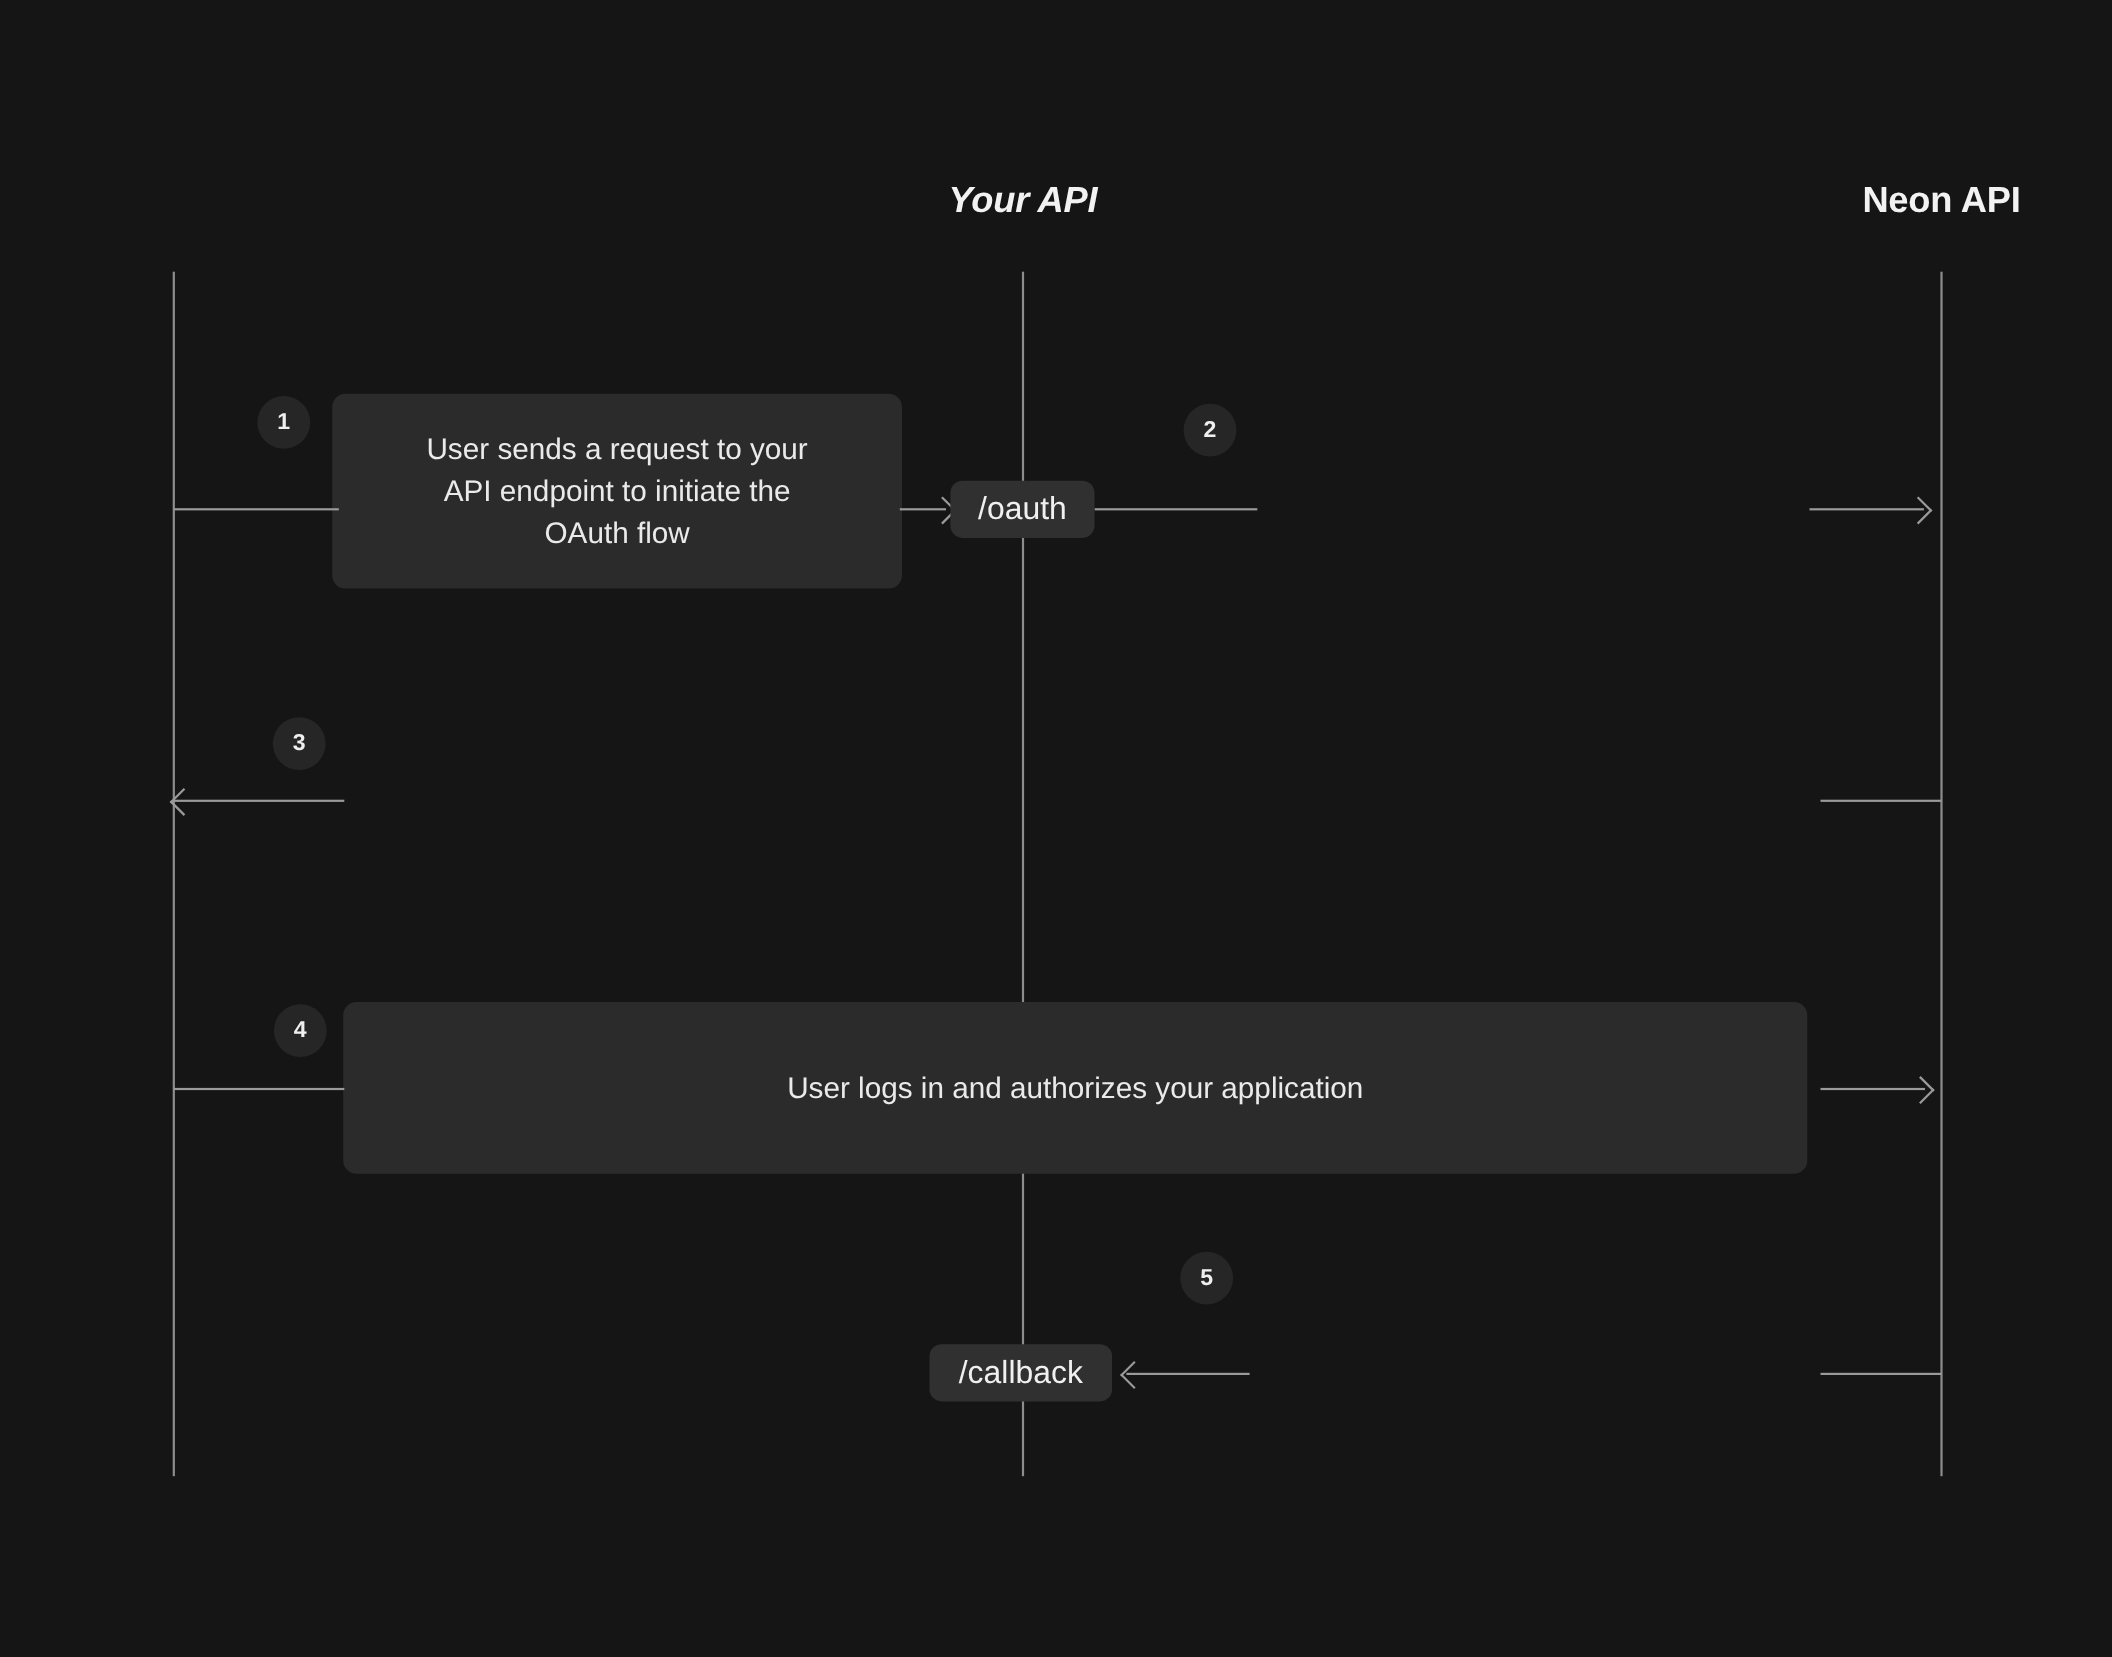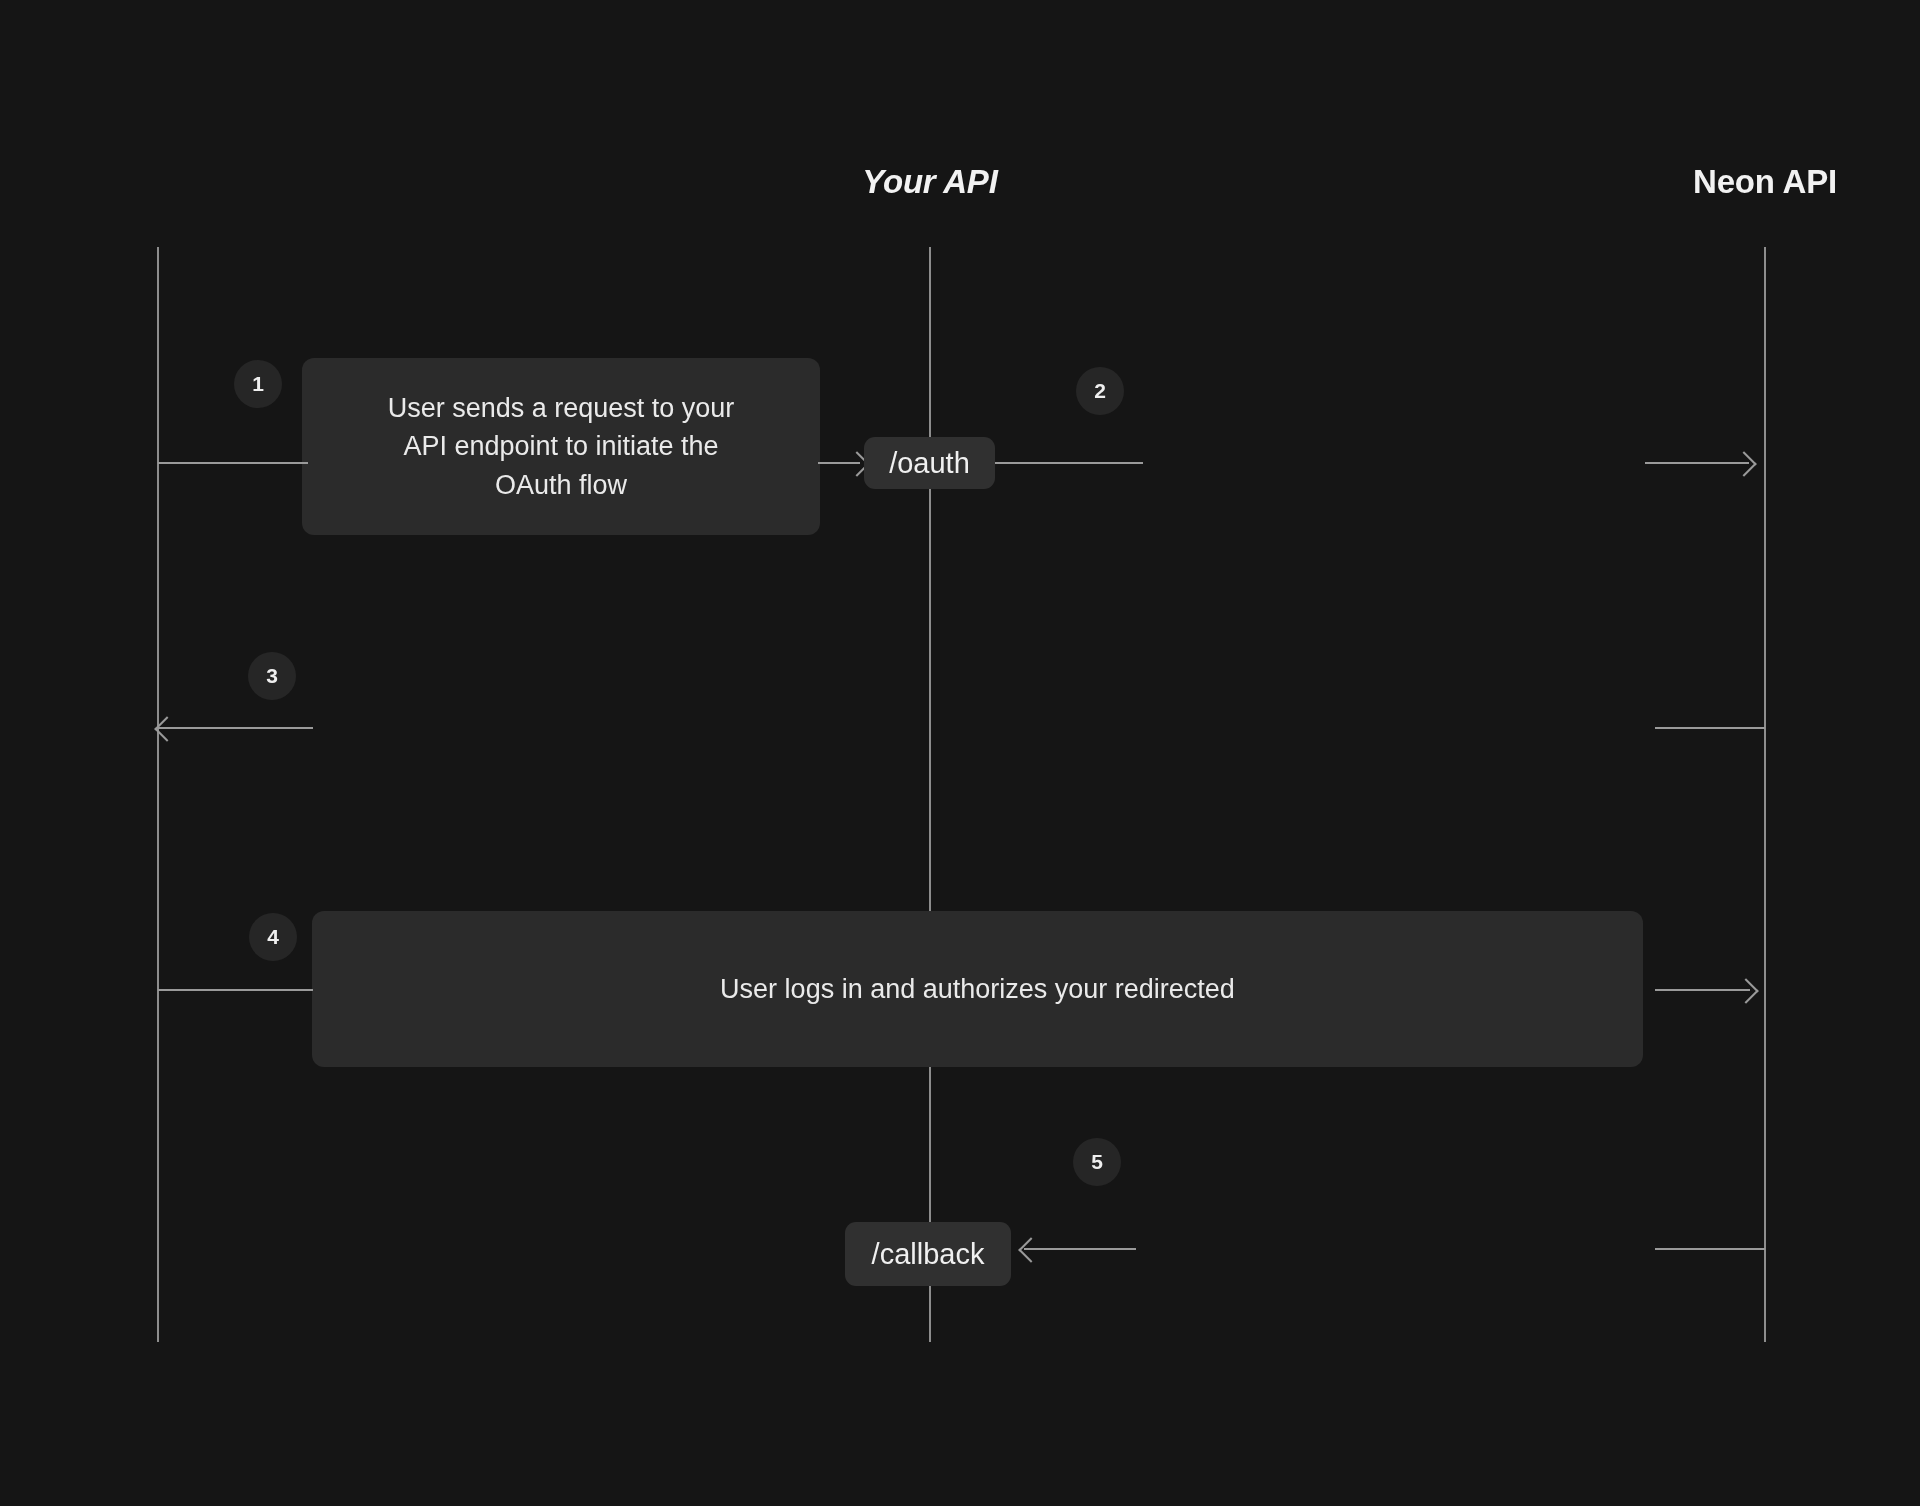--- a/index.html
+++ b/index.html
@@ -141,26 +141,26 @@
   <div class="arrow-head right" style="left:1735px; top:455px;"></div>
 
   <div class="arrow-head left" style="left:158px; top:720px;"></div>
   <div class="conn" style="left:158px; top:727px; width:155px;"></div>
   <div class="badge" style="left:248px; top:652px;">3</div>
   <div class="conn" style="left:1655px; top:727px; width:110px;"></div>
 
   <div class="conn" style="left:158px; top:989px; width:155px;"></div>
   <div class="badge" style="left:249px; top:913px;">4</div>
   <div class="step-box" style="left:312px; top:911px; width:1331px; height:156px;">
-    <div class="step-text">User logs in and authorizes your redirected</div>
+    <div class="step-text">User logs in and authorizes your application</div>
   </div>
   <div class="conn" style="left:1655px; top:989px; width:95px;"></div>
   <div class="arrow-head right" style="left:1737px; top:982px;"></div>
 
-  <div class="pill" style="left:845px; top:1222px; width:166px; height:64px;">/callback</div>
+  <div class="pill" style="left:845px; top:1222px; width:166px; height:52px;">/callback</div>
 
   <div class="arrow-head left" style="left:1022px; top:1241px;"></div>
   <div class="conn" style="left:1024px; top:1248px; width:112px;"></div>
 
   <div class="badge" style="left:1073px; top:1138px;">5</div>
   <div class="conn" style="left:1655px; top:1248px; width:110px;"></div>
 
 </div>
 
 </body></html>

